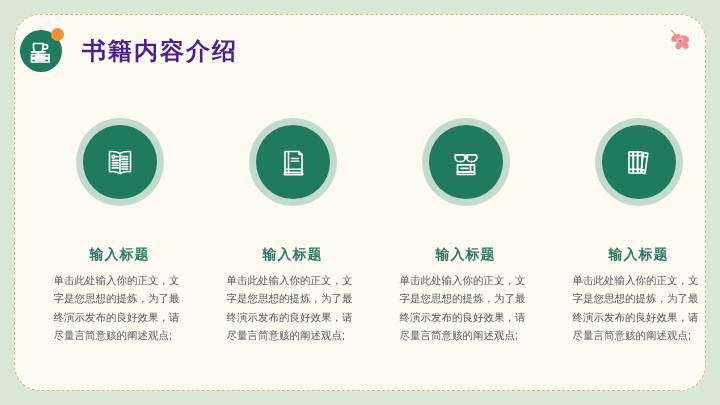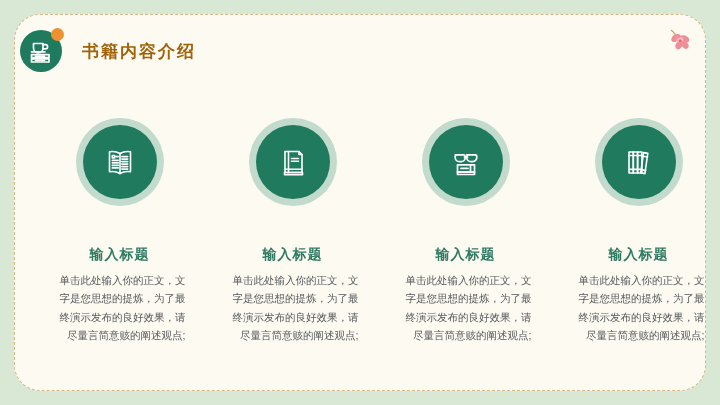--- a/index.html
+++ b/index.html
@@ -64,23 +64,23 @@
   }
   .logo-glyph {
     position: absolute;
     left: 0;
     top: 2px;
     width: 42px;
     height: 42px;
   }
   .page-title {
     margin-left: 16px;
-    font-size: 17px;
+    font-size: 24px;
     font-weight: bold;
-    color: #a16207;
+    color: #4c1d95;
     letter-spacing: 2px;
     white-space: nowrap;
   }
   
   .flower {
     position: absolute;
     right: 22px;
     top: 26px;
     width: 34px;
     height: 34px;
@@ -128,21 +128,21 @@
     font-weight: bold;
     color: #2f7a62;
     letter-spacing: 1px;
     text-align: center;
   }
   .col-body {
     margin-top: 7px;
     font-size: 10.5px;
     line-height: 1.75;
     color: #55595a;
-    text-align: right;
+    text-align: left;
     width: 132px;
   }
 </style>
 </head>
 <body>
 
 <div class="slide">
   <div class="panel"></div>
 
   <div class="header">

